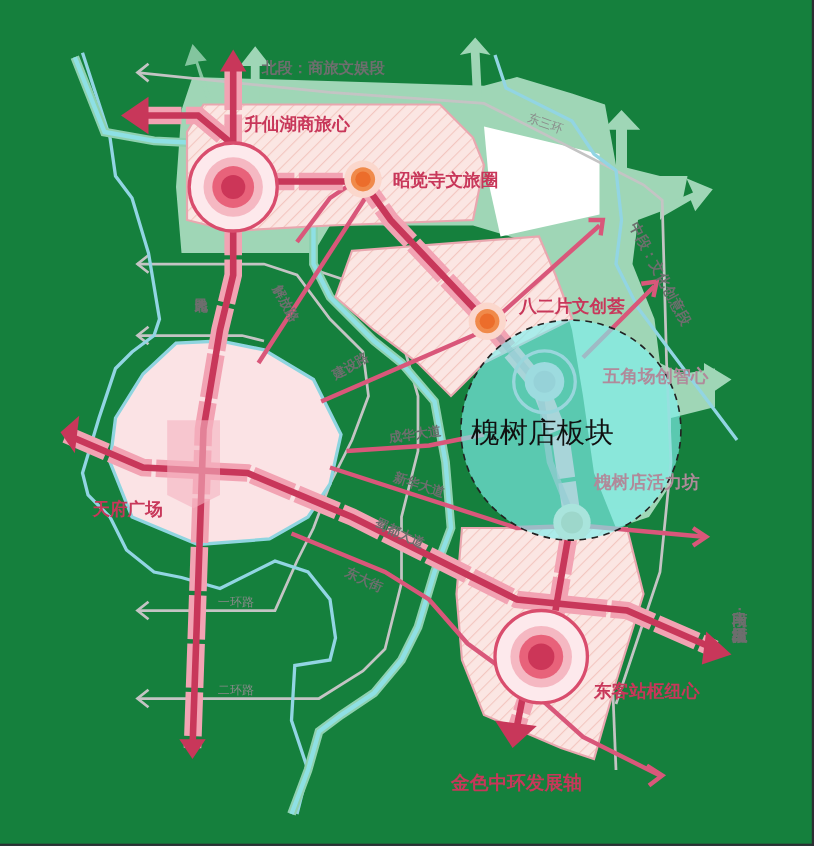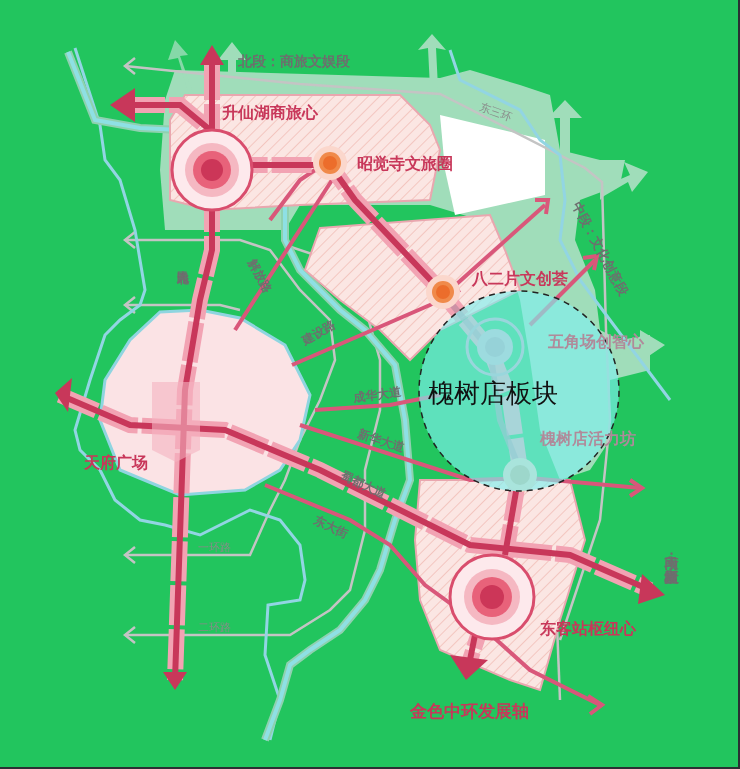--- a/index.html
+++ b/index.html
@@ -1,17 +1,17 @@
 <!DOCTYPE html>
 <html><head>
 <meta charset="utf-8">
 <style>
   html, body { margin: 0; padding: 0; background: #ffffff; }
   body { width: 740px; height: 769px; overflow: hidden; position: relative; font-family: "DejaVu Sans", "Liberation Sans", sans-serif; }
-  #frame { position: absolute; left: 0; top: 0; width: 738px; height: 767px; border-right: 2px solid #2b2f33; border-bottom: 2px solid #2b2f33; background: #22c55e; }
+  #frame { position: absolute; left: 0; top: 0; width: 738px; height: 767px; border-right: 2px solid #2b2f33; border-bottom: 2px solid #2b2f33; background: #15803d; }
   svg { position: absolute; left: 0; top: 0; }
   .lbl-pink { fill: #c8375a; font-weight: bold; font-family: "DejaVu Sans", sans-serif; }
   .lbl-gray { fill: #6e6e6e; font-family: "DejaVu Sans", sans-serif; font-weight: bold; }
   .lbl-lightgray { fill: #8a8a8a; font-family: "DejaVu Sans", sans-serif; }
   .lbl-faded { fill: #b08a9a; font-weight: bold; font-family: "DejaVu Sans", sans-serif; }
   .lbl-black { fill: #111; font-family: "DejaVu Sans", sans-serif; }
 </style>
 </head>
 <body>
 

